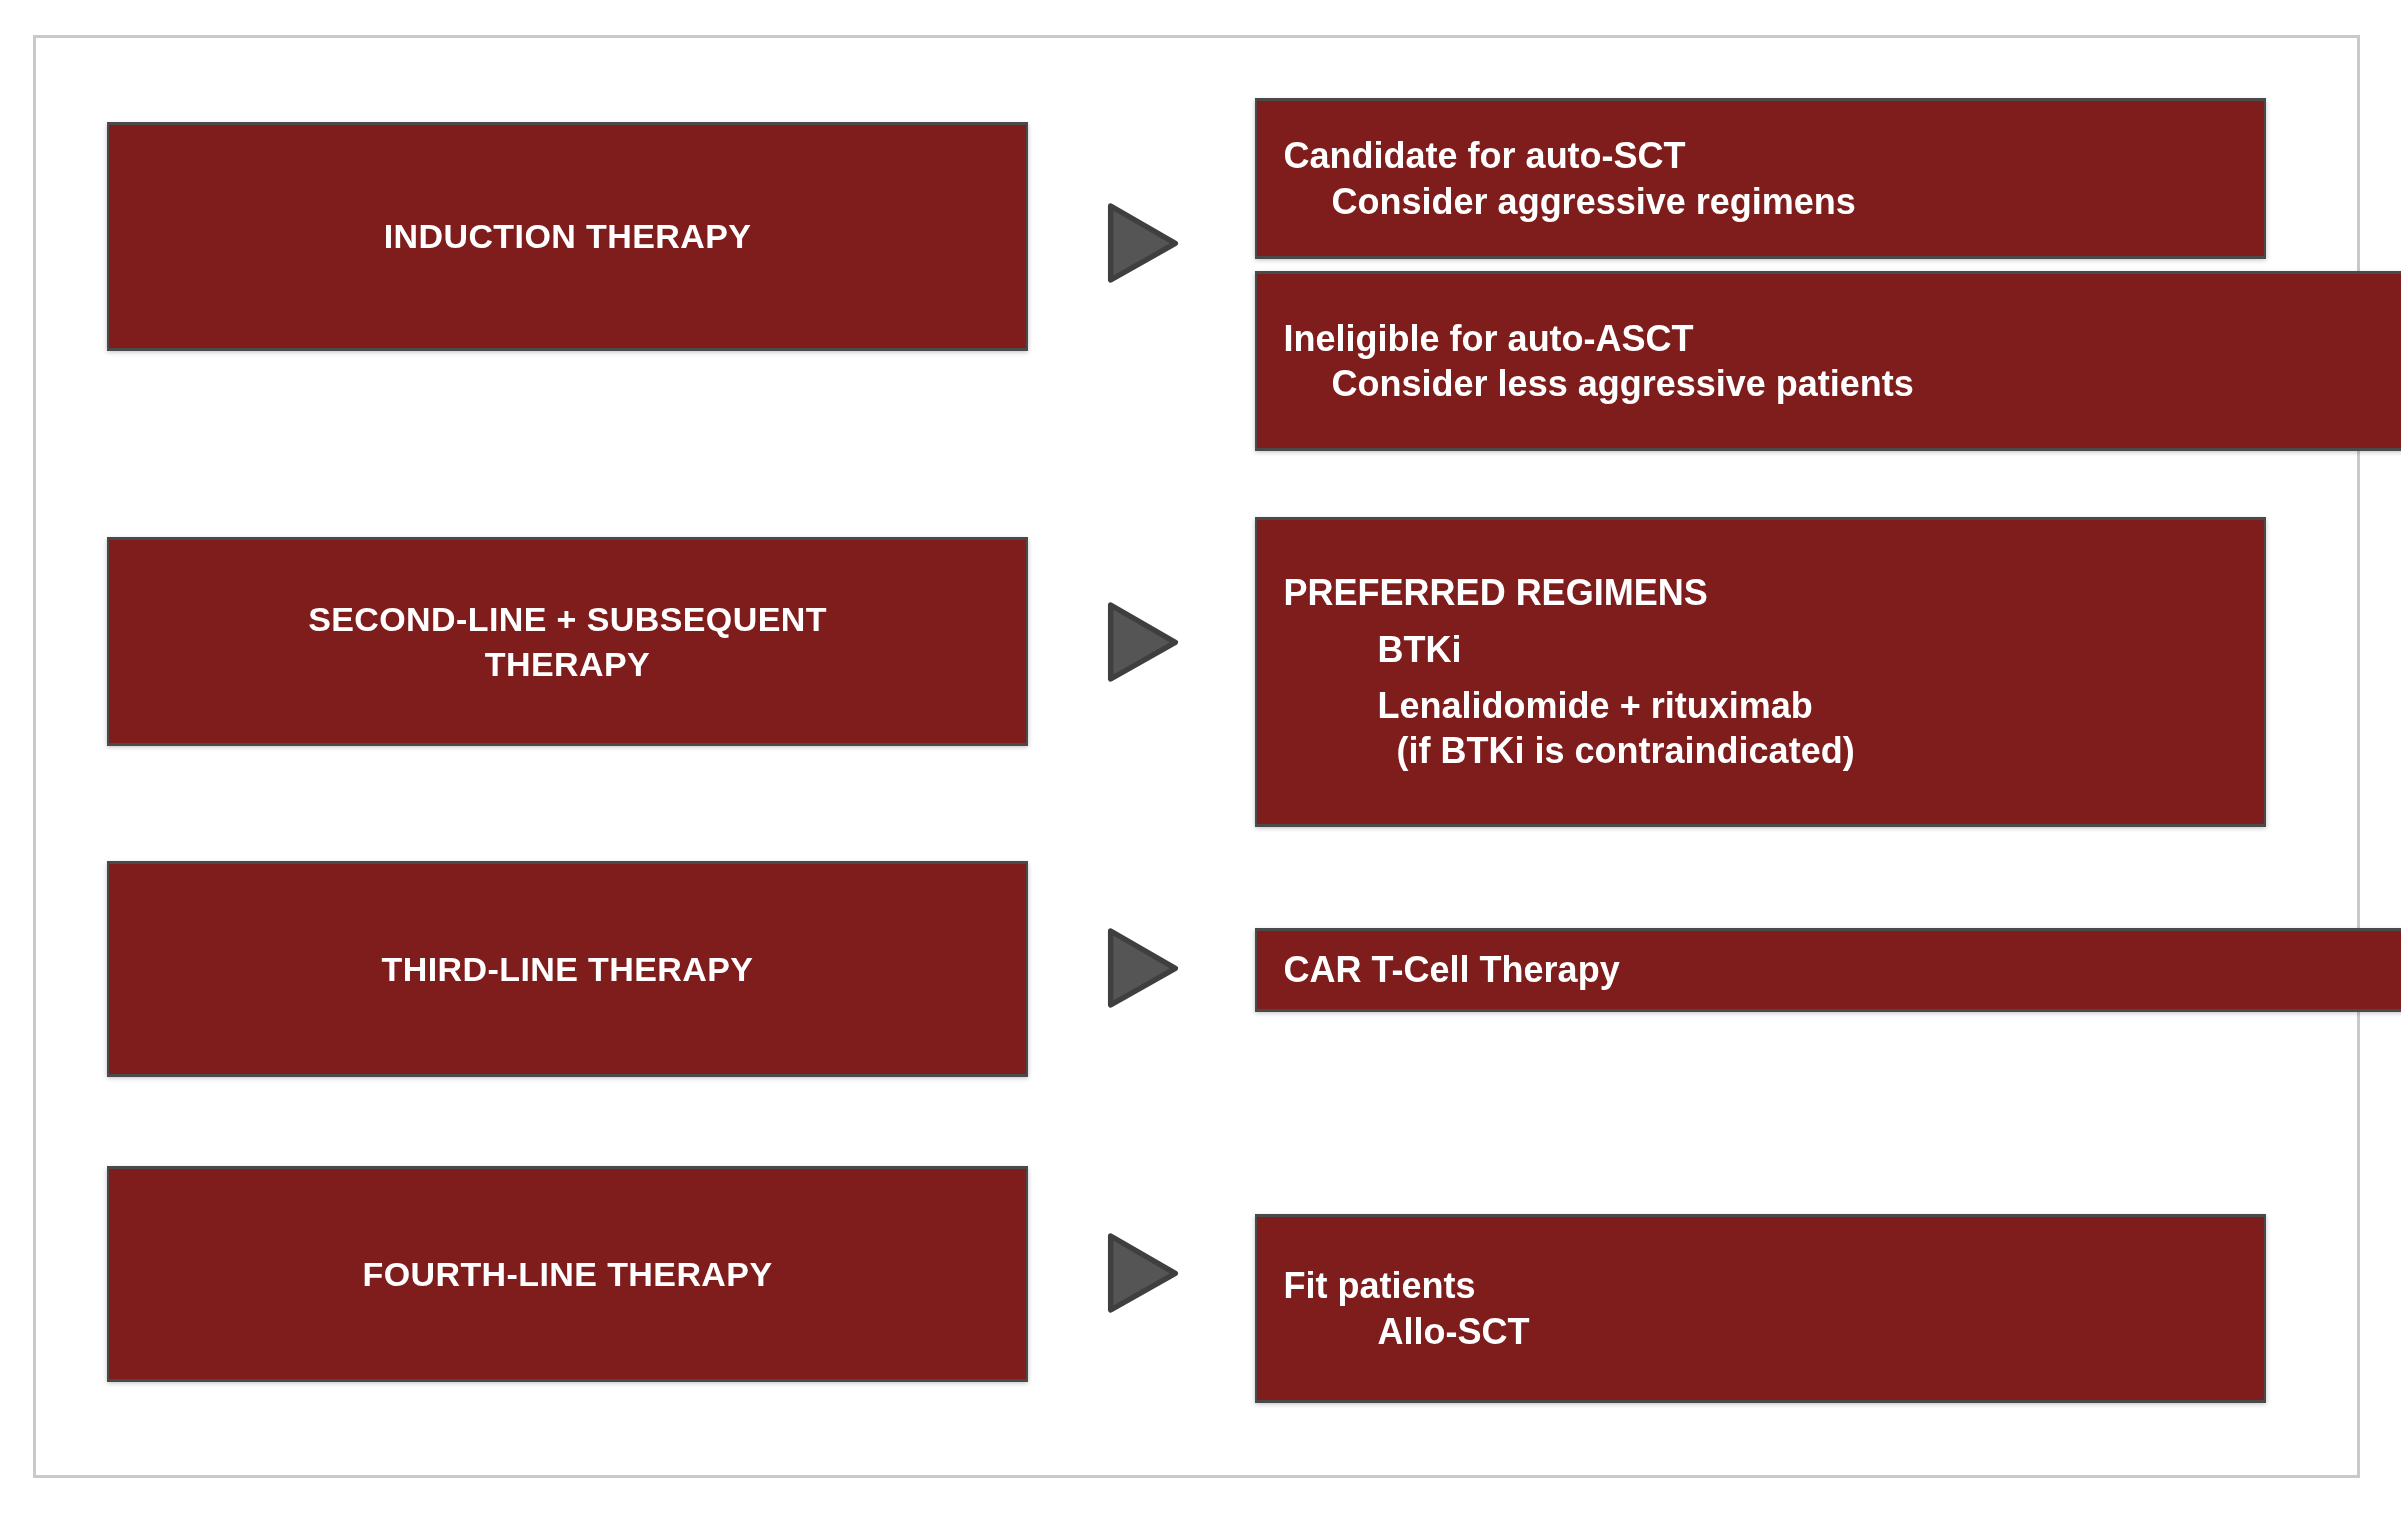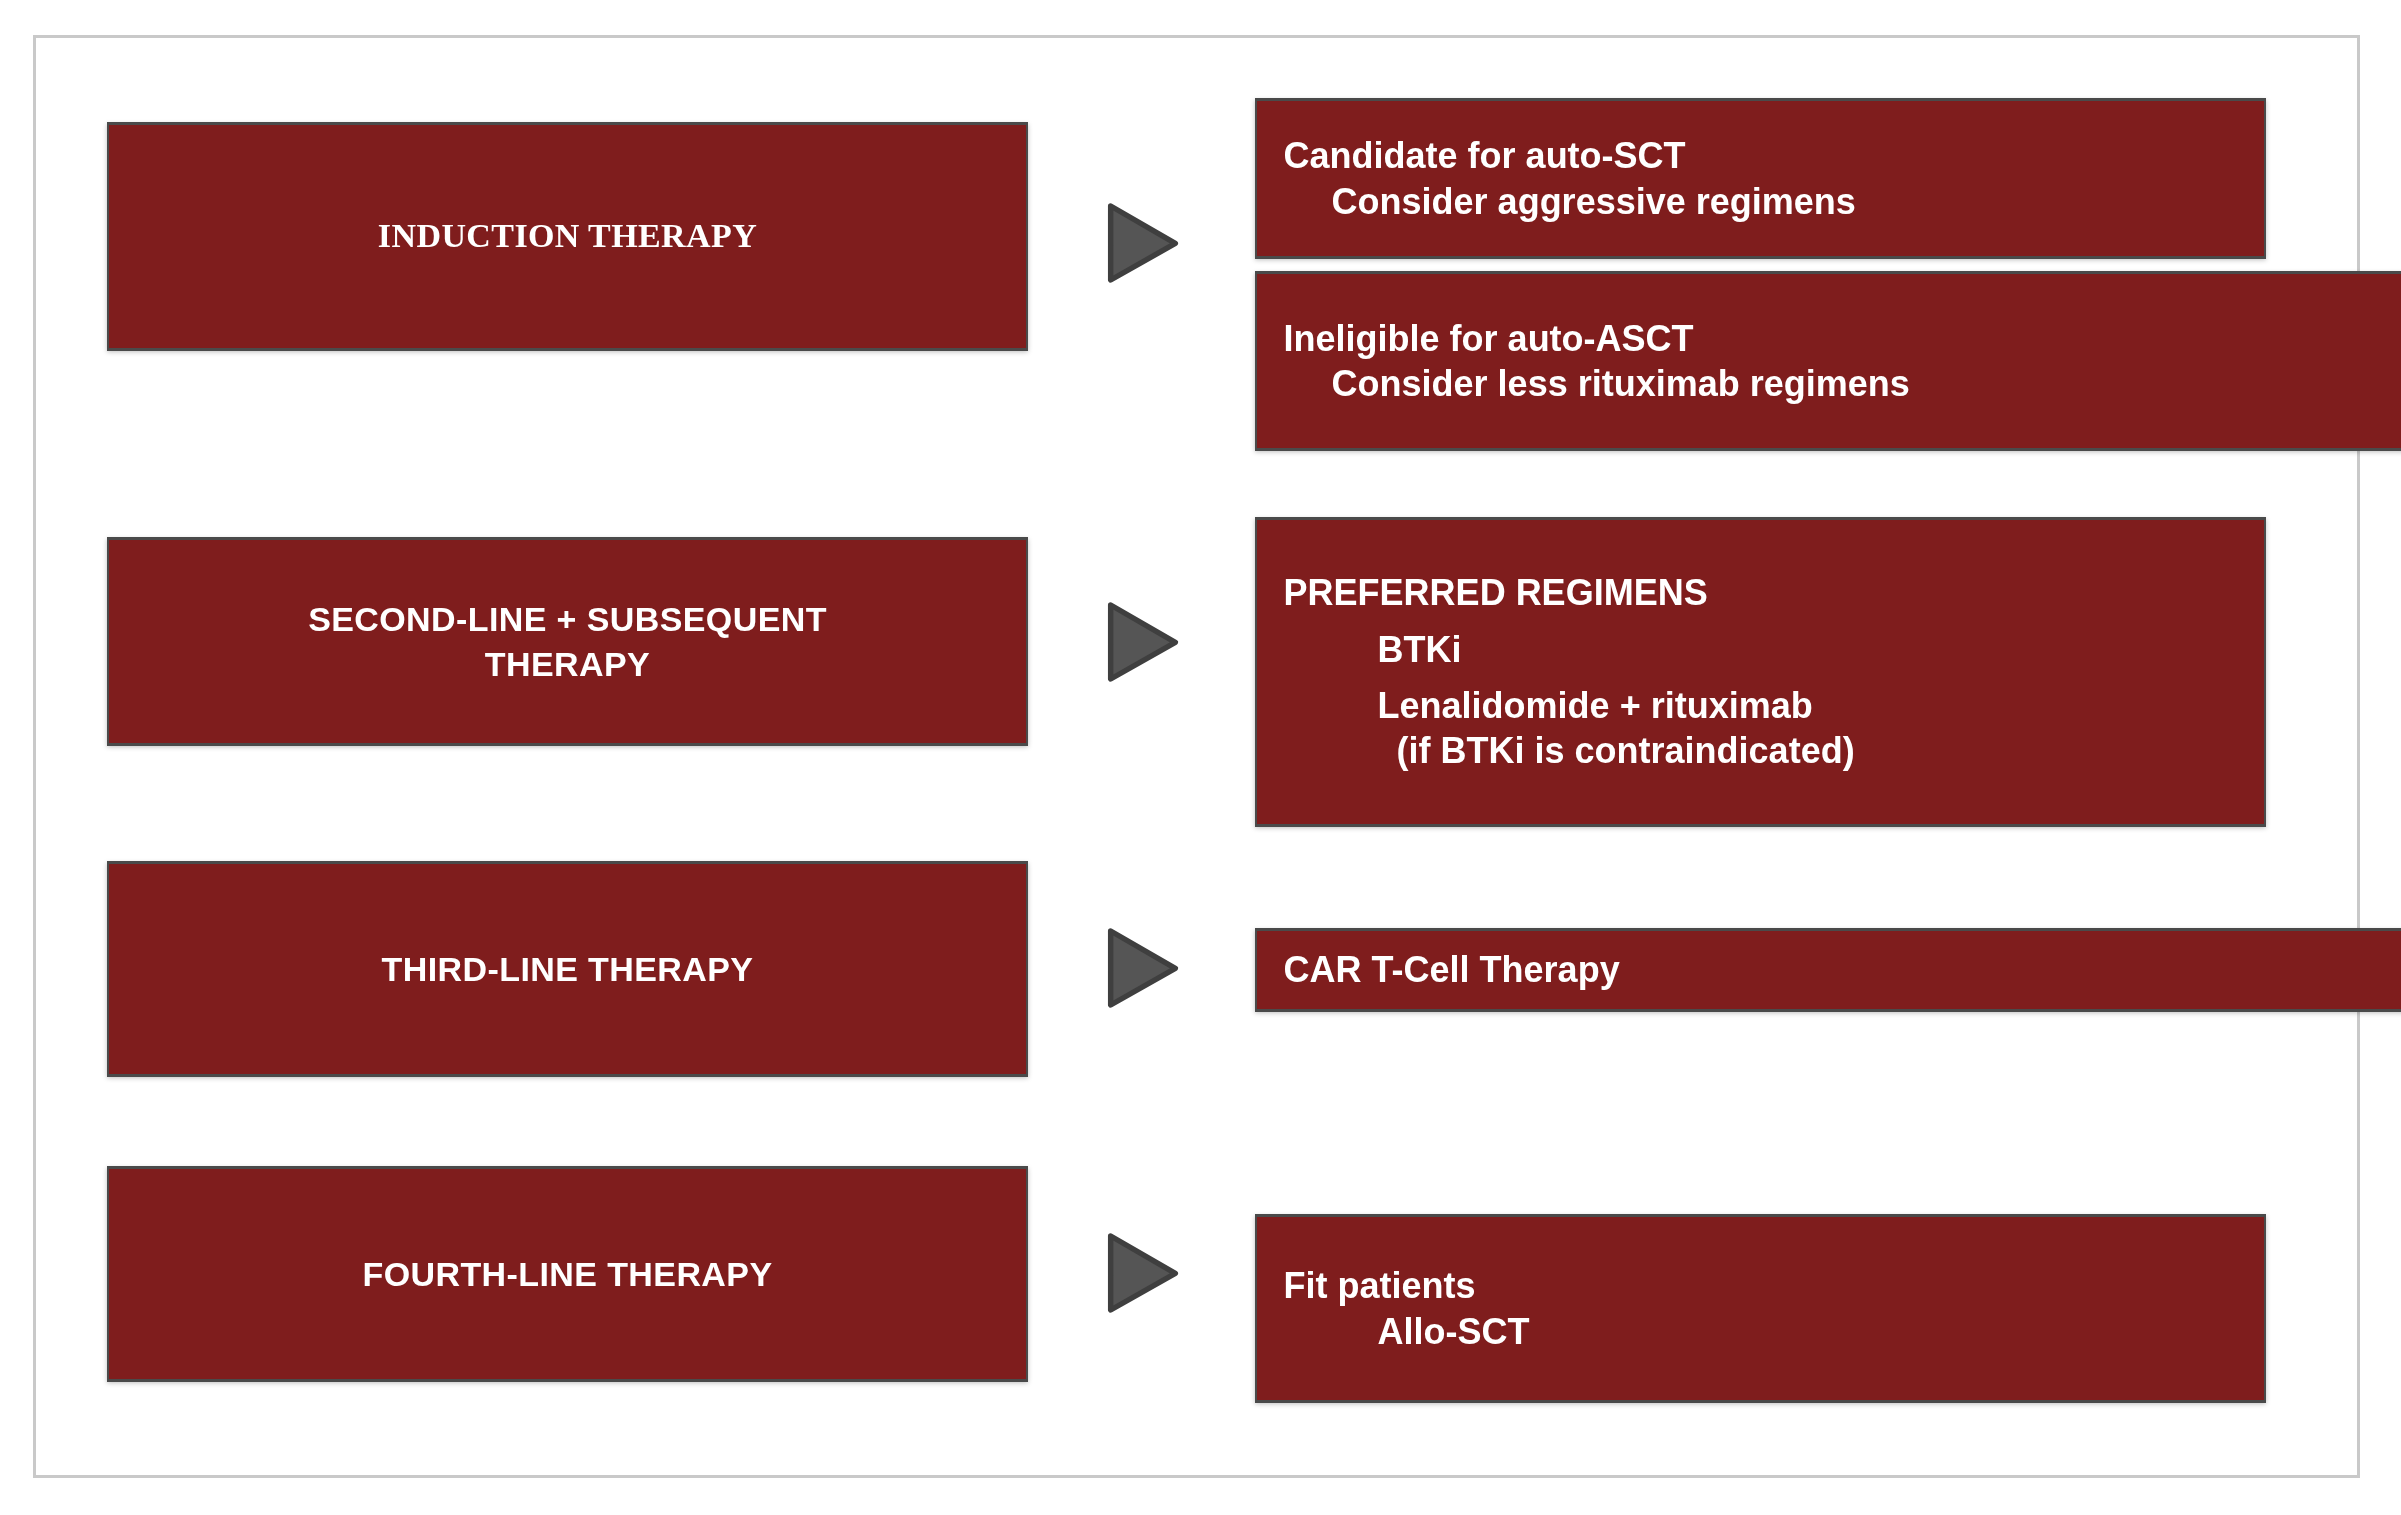--- a/index.html
+++ b/index.html
@@ -107,21 +107,21 @@
     height: 0;
   }
   .arrow svg { display: block; }
 </style>
 </head>
 <body>
 
 <div id="canvas">
   <div id="frame">
 
-    <div class="block stage" style="left:71px; top:84px; width:921px; height:229px;font-family:Liberation Serif, serif;">
+    <div class="block stage" style="left:71px; top:84px; width:921px; height:229px;">
       <div class="inner">
         <div class="stage-label">INDUCTION THERAPY</div>
       </div>
     </div>
 
     <div class="arrow" style="left:1070px; top:164px;">
       <svg width="74" height="82" viewBox="0 0 95 105" aria-hidden="true">
         <polygon points="6,5 89,53 6,100" fill="#555555" stroke="#3f3f3f" stroke-width="7" stroke-linejoin="round"></polygon>
       </svg>
     </div>
@@ -129,21 +129,21 @@
     <div class="block detail" style="left:1219px; top:60px; width:1011px; height:161px;">
       <div class="inner">
         <div class="d-head">Candidate for auto-SCT</div>
         <div class="d-sub">Consider aggressive regimens</div>
       </div>
     </div>
 
     <div class="block detail" style="left:1219px; top:233px; width:1181px; height:180px;">
       <div class="inner">
         <div class="d-head">Ineligible for auto-ASCT</div>
-        <div class="d-sub">Consider less rituximab regimens</div>
+        <div class="d-sub">Consider less aggressive patients</div>
       </div>
     </div>
 
     <div class="block stage" style="left:71px; top:499px; width:921px; height:209px;">
       <div class="inner">
         <div class="stage-label">SECOND-LINE + SUBSEQUENT
 THERAPY</div>
       </div>
     </div>
 

